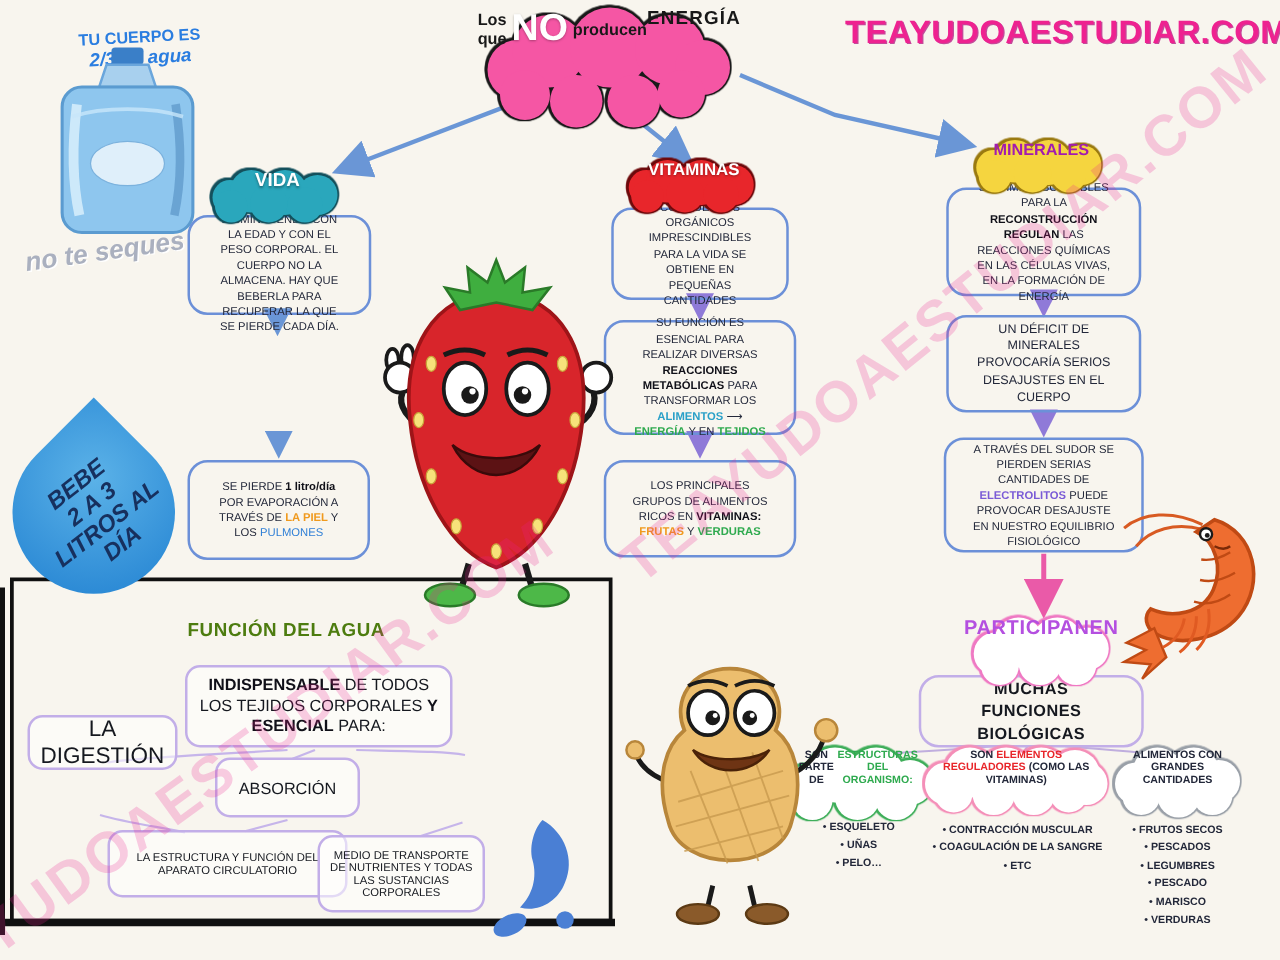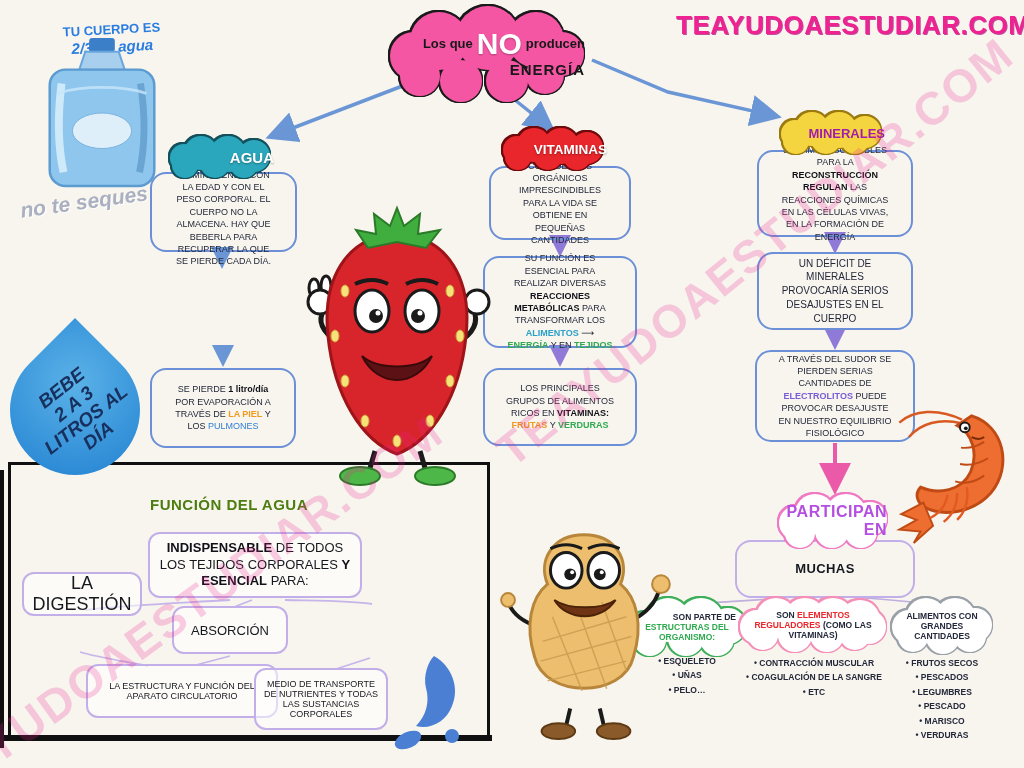--- a/index.html
+++ b/index.html
@@ -10,22 +10,22 @@
       white-space:nowrap;letter-spacing:2px;z-index:6;pointer-events:none}
   
   .site-header{position:absolute;left:676px;top:10px;font-size:26px;font-weight:800;
       color:#ee2290;letter-spacing:.5px;z-index:3;text-shadow:1px 1px 0 #c44a9a}
   
   .cloudwrap{position:absolute;z-index:3}
   .blobs{position:absolute;inset:0;
       filter:drop-shadow(1.2px 0 0 var(--oc)) drop-shadow(-1.2px 0 0 var(--oc))
              drop-shadow(0 1.2px 0 var(--oc)) drop-shadow(0 -1.2px 0 var(--oc))}
   .blobs i{position:absolute;display:block;background:var(--fc);border-radius:50%}
-  .ct{position:absolute;inset:0;z-index:2;display:flex;flex-direction:column;
-      align-items:flex-end;justify-content:center;text-align:center}
+  .ct{position:absolute;inset:0;z-index:2;display:flex;flex-direction:row;
+      align-items:flex-start;justify-content:center;text-align:center}
   
   .box{position:absolute;border:2.5px solid #6c90d8;border-radius:16px;box-sizing:border-box;
        display:flex;flex-direction:column;align-items:center;justify-content:center;text-align:center;
        padding:5px 8px;font-size:9px;line-height:1.38;color:#23283a;z-index:3;font-weight:500}
   .box p{margin:12px}
   .box b,.pbox b{font-weight:800;color:#101018}
   .c-purple{color:#7a5bd6;font-weight:800}
   .c-orange{color:#f09a1e;font-weight:800}
   .c-blue{color:#2f7fd6;font-weight:400}
   .c-teal{color:#2aa0c8;font-weight:800}
@@ -146,21 +146,21 @@
     <div class="blobs">
       <i style="left:0;top:8px;width:28px;height:28px"></i>
         <i style="left:14px;top:0;width:34px;height:34px"></i>
       <i style="left:40px;top:0;width:36px;height:36px"></i>
         <i style="left:68px;top:4px;width:32px;height:32px"></i>
       <i style="left:2px;top:16px;width:26px;height:26px"></i>
         <i style="left:30px;top:12px;width:30px;height:30px"></i>
       <i style="left:60px;top:14px;width:28px;height:28px"></i>
     </div>
     <div class="ct" style="color:#fff;font-weight:800;font-size:15px;text-shadow:0 1px 2px rgba(0,0,0,.35)">
-      <span>AGUA</span>
+      <span>VIDA</span>
     </div>
   </div>
 
   <div class="box" style="left:150px;top:172px;width:147px;height:80px">
     <p>EL AGUA VA DISMINUYENDO CON LA EDAD Y CON EL PESO CORPORAL. EL CUERPO NO LA ALMACENA. HAY QUE BEBERLA PARA RECUPERAR LA QUE SE PIERDE CADA DÍA.</p>
   </div>
 
 
   <div class="box" style="left:150px;top:368px;width:146px;height:80px">
     <p>
@@ -328,20 +328,21 @@
     </div>
     <div class="ct" style="font-size:16px;font-weight:700;color:#b44fe0;letter-spacing:.5px">
       <span>PARTICIPAN</span>
       <span>EN</span>
     </div>
   </div>
 
   <div class="box" style="left:735px;top:540px;width:180px;height:58px;border-color:#c2aee8;border-width:2px">
     <p style="font-size:13px;font-weight:800;color:#15181f;letter-spacing:.4px">
       <span style="display:block">MUCHAS</span>
+      <span style="display:block">FUNCIONES BIOLÓGICAS</span>
     </p>
   </div>
 
   <div class="cloudwrap" style="left:628px;top:598px;width:118px;height:58px;--fc:#ffffff;--oc:#3fae5a">
     <div class="blobs">
       <i style="left:0;top:14px;width:36px;height:36px"></i>
         <i style="left:18px;top:0;width:44px;height:44px"></i>
       <i style="left:50px;top:0;width:46px;height:46px"></i>
         <i style="left:82px;top:10px;width:36px;height:36px"></i>
       <i style="left:6px;top:26px;width:32px;height:32px"></i>

